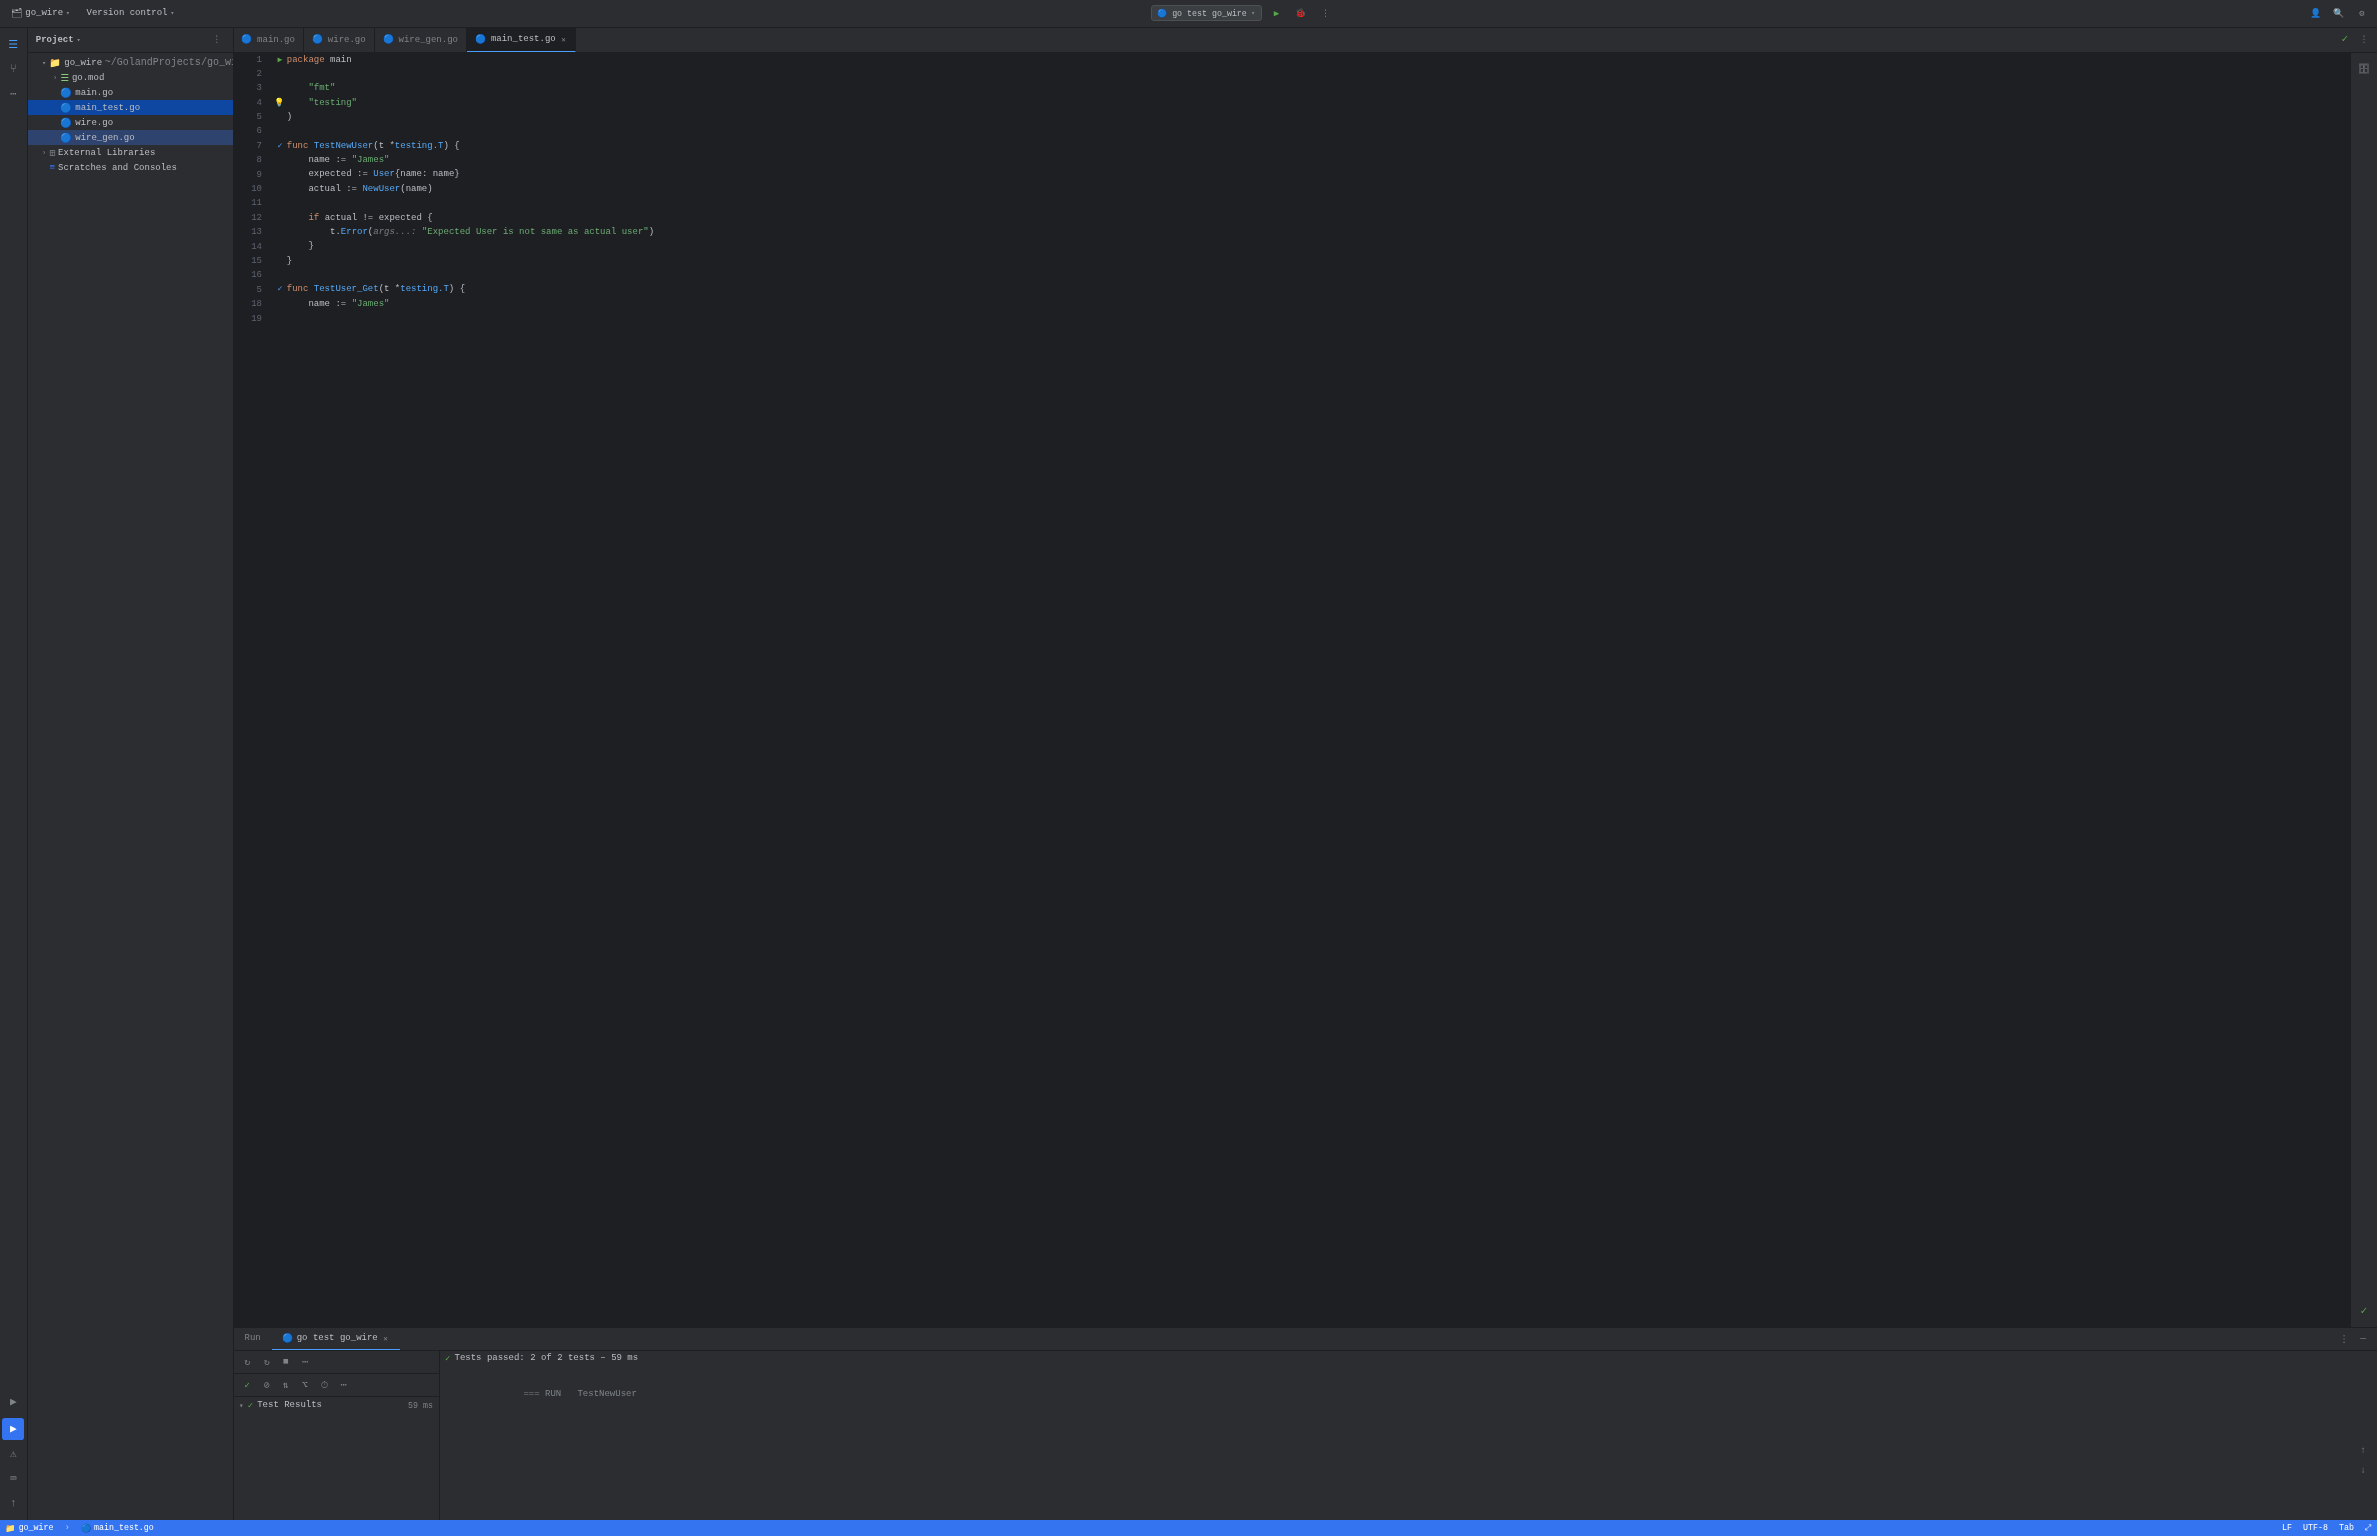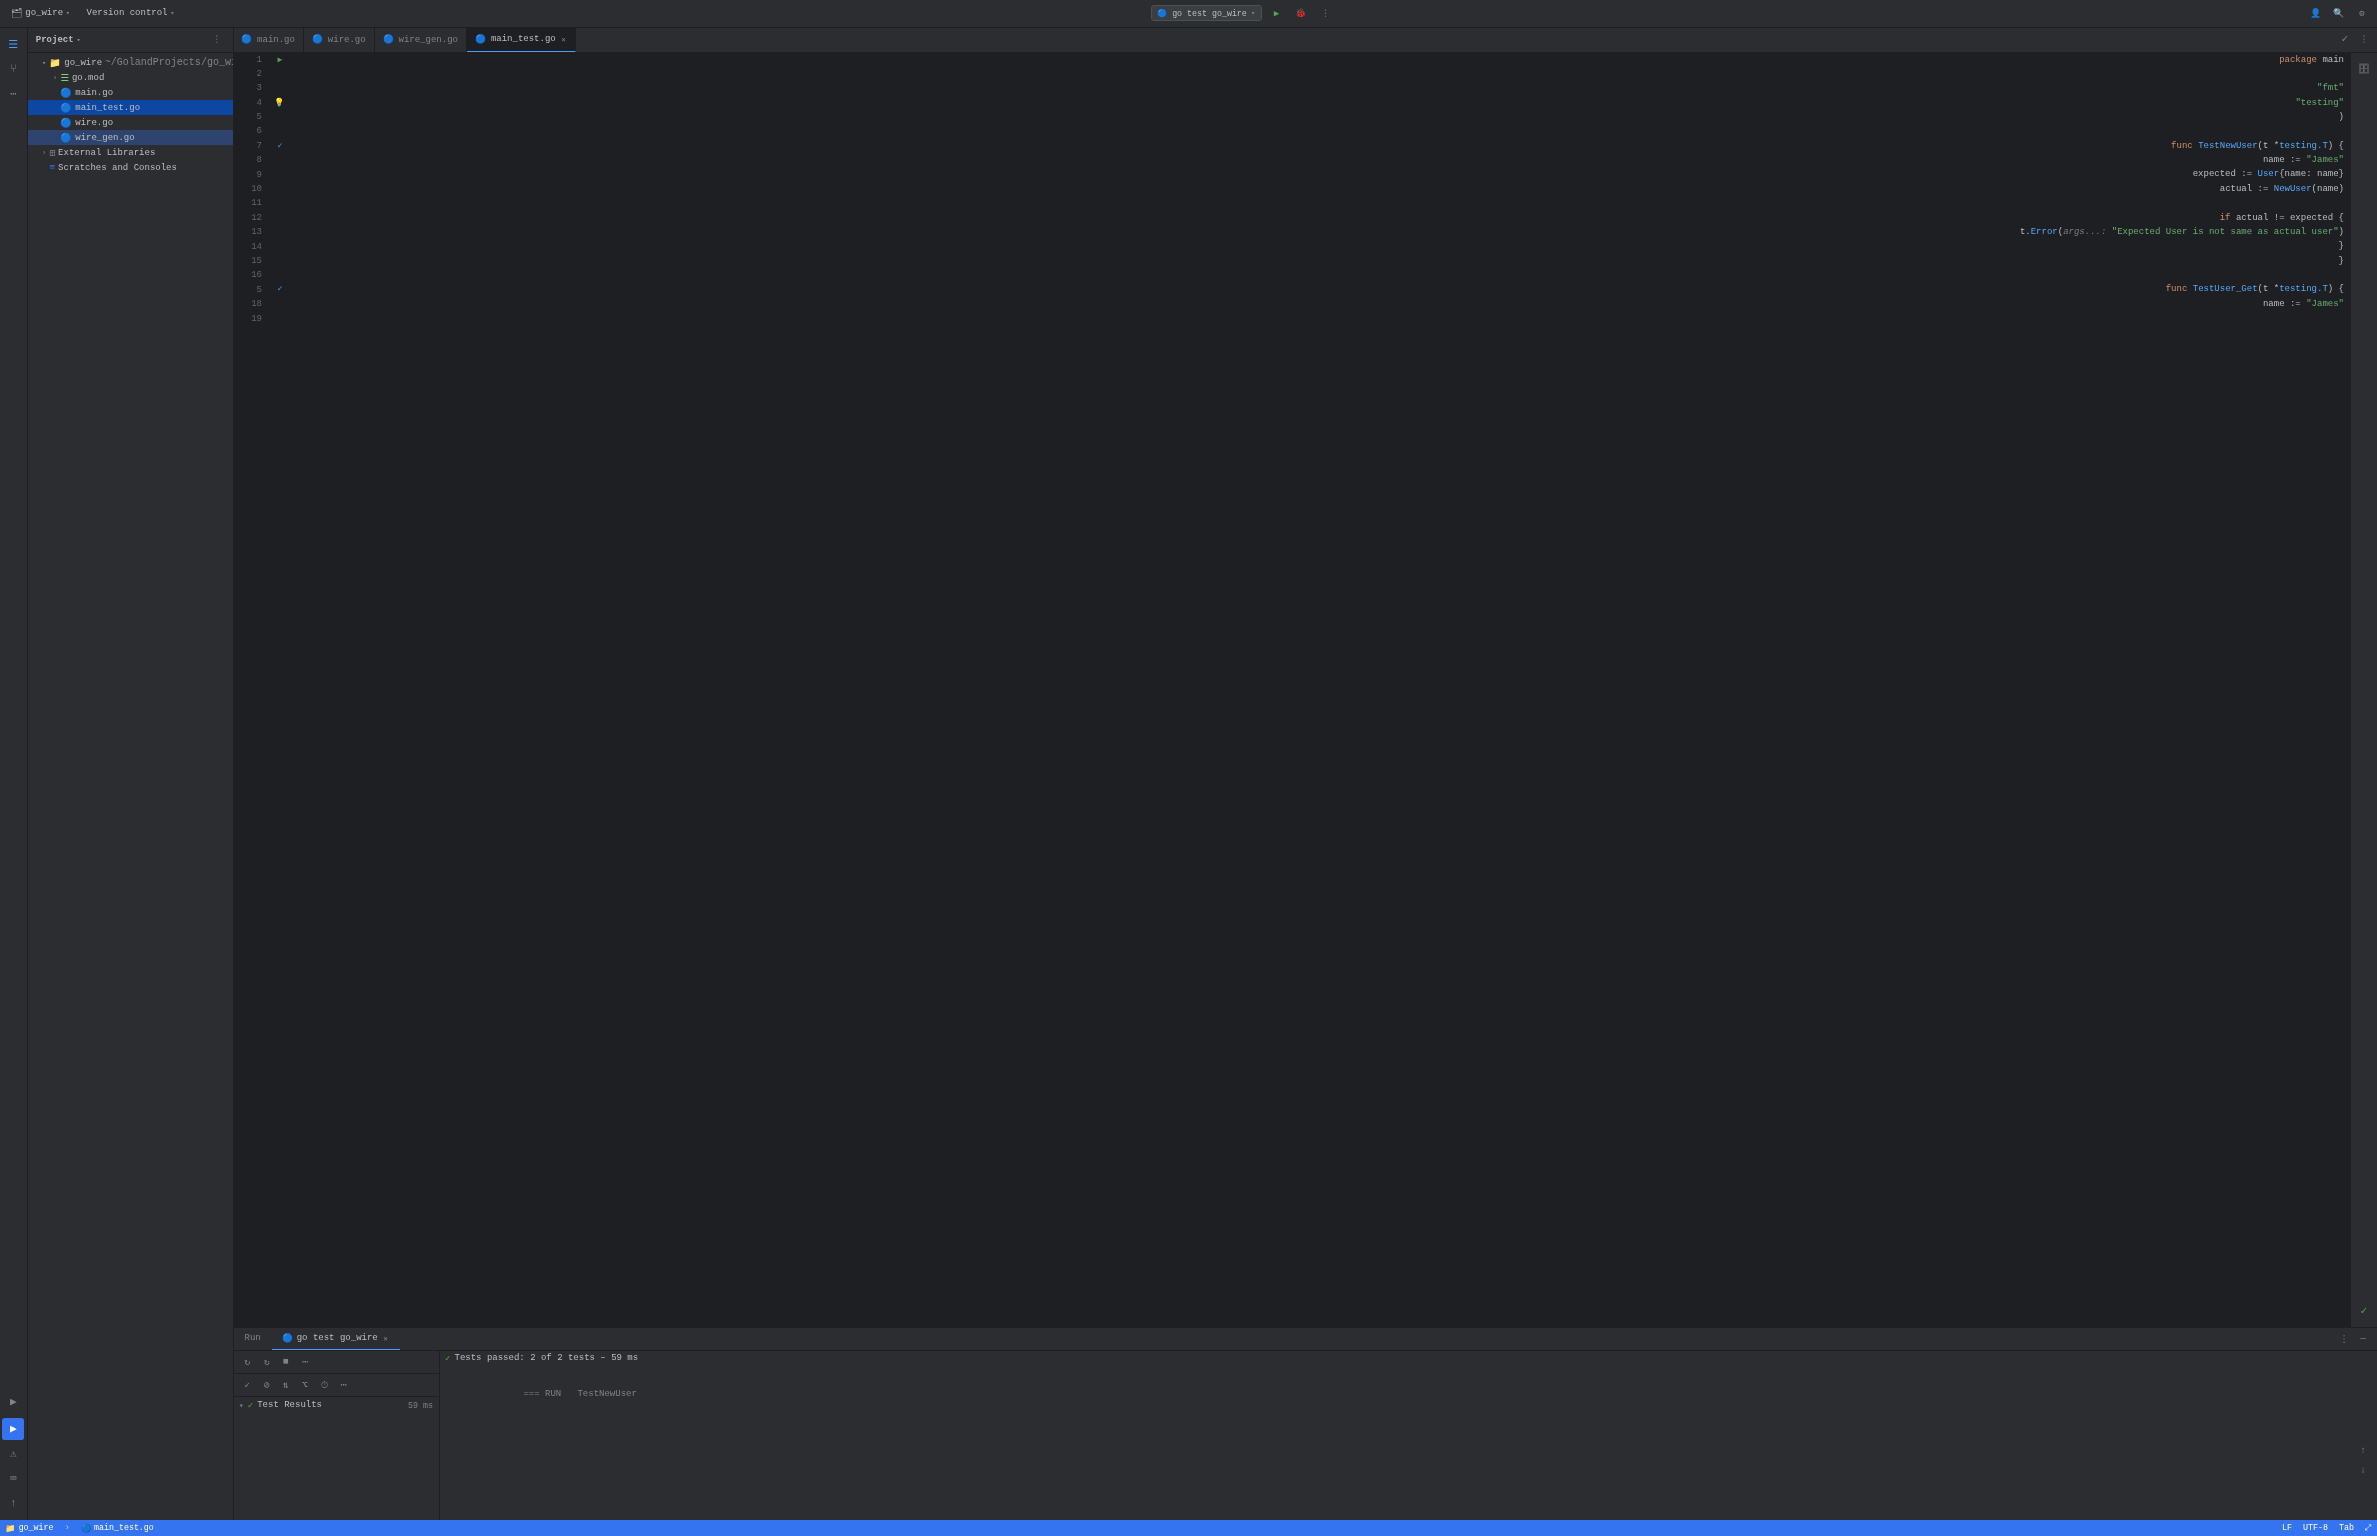--- a/index.html
+++ b/index.html
@@ -281,21 +281,21 @@
       width: 13.8px;
       flex-shrink: 0;
       display: flex;
       align-items: center;
       justify-content: center;
     }
     .run-gutter-icon {
       color: #57a64a;
       font-size: 8.3px;
     }
-    .code-text { flex: 1; text-align: right; }
+    .code-text { flex: 1; }
 
     
     .kw { color: #cf8e6d; }
     .fn-name { color: #56a8f5; }
     .pkg { color: #bcbec4; }
     .str { color: #6aab73; }
     .type-name { color: #56a8f5; }
     .param { color: #bcbec4; }
     .comment { color: #7a7e85; font-style: italic; }
     .punctuation { color: #bcbec4; }

